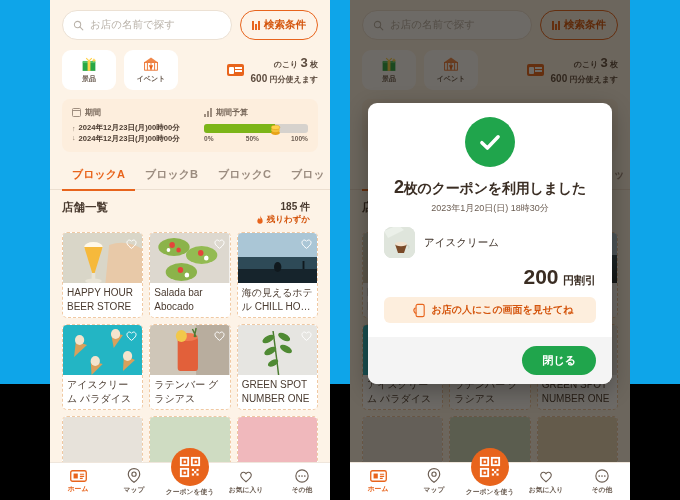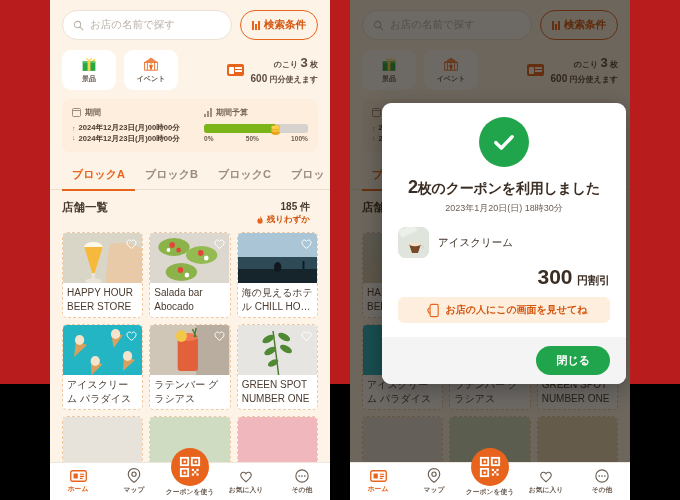--- a/index.html
+++ b/index.html
@@ -2,21 +2,21 @@
 <html><head>
 <meta charset="utf-8">
 <style>
   * { box-sizing: border-box; margin: 0; padding: 0; }
   html, body {
     width: 680px; height: 500px;
     background: #000;
     font-family: "Liberation Sans", "DejaVu Sans", sans-serif;
     overflow: hidden;
   }
-  .stage { position: relative; width: 680px; height: 384px; background: #b91c1c; }
+  .stage { position: relative; width: 680px; height: 384px; background: #0ea5e9; }
 
   .phone {
     position: absolute; top: 0; height: 500px; width: 280px;
     background: #fdf3e7; overflow: hidden;
   }
   #phone-left  { left: 50px; }
   #phone-right { left: 350px; }
 
   .screen { position: relative; width: 280px; height: 500px; background: #fdf3e7; }
 
@@ -114,21 +114,21 @@
   .navlabel { font-size: 6.8px; font-weight: bold; color:#6b5d52; white-space:nowrap; }
   .navitem.on .navlabel { color:#e8641c; }
   .qrwrap { position:absolute; left:50%; transform:translateX(-50%); bottom:14px;
             width:38px; height:38px; border-radius:50%; background:#e8641c;
             display:flex; align-items:center; justify-content:center; cursor:pointer; }
   .qrlabel { position:absolute; left:50%; transform:translateX(-50%); bottom:3px;
              font-size:6.8px; font-weight:bold; color:#6b5d52; white-space:nowrap; }
 
   
   .overlay { position:absolute; inset:0; background: rgba(20,14,8,0.62); }
-  .modal { position:absolute; left:32px; top:103px; width:244px; background:#fff;
+  .modal { position:absolute; left:18px; top:103px; width:244px; background:#fff;
            border-radius:9px; overflow:hidden; box-shadow:0 6px 22px rgba(0,0,0,.3); }
   .mbody { padding: 14px 16px 14px 16px; text-align:center; }
   .checkwrap { width:50px; height:50px; border-radius:50%; background:#20a54c;
                margin:0 auto 10px auto; display:flex; align-items:center; justify-content:center; }
   .mtitle { font-size:14px; font-weight:bold; color:#3a2d23; letter-spacing:-.2px; }
   .mtitle b { font-size:18px; }
   .mdate { font-size:9px; color:#6b5d52; margin-top:4px; font-weight:500; }
   .shoprow { display:flex; align-items:center; gap:9px; margin-top:12px; }
   .shopimg { width:31px; height:31px; border-radius:8px; flex:0 0 auto;
              background: linear-gradient(150deg,#e4e9e3 0%,#d7ded6 45%,#cfd8cd 100%); position:relative; overflow:hidden;}
@@ -684,21 +684,21 @@
                 <path d="M0 4 l14 -6 l6 5 l-16 8z" fill="#eef2ec" opacity=".8"></path>
                 <path d="M14 26 l-3 -9 h12 l-3 9z" fill="#7a4a28"></path>
                 <ellipse cx="17" cy="17" rx="6.2" ry="2.2" fill="#f1e2cf"></ellipse>
                 <path d="M23 18 q3 1 1.5 3.5" stroke="#cfd6cb" stroke-width="1.3" fill="none"></path>
               </svg>
             </div>
             <div class="shopname">アイスクリーム</div>
           </div>
 
           <div class="amount">
-            <b>300</b>
+            <b>200</b>
             <span>円割引</span>
           </div>
 
           <div class="notice">
             <svg width="13" height="15" viewBox="0 0 16 18">
               <rect x="5" y="1.5" width="10" height="15" rx="2" fill="none" stroke="#e8641c" stroke-width="1.4"></rect>
               <path d="M4 6 q-3 2 -1 5 q1 1.6 2 1.2" fill="none" stroke="#e8641c" stroke-width="1.3" stroke-linecap="round"></path>
             </svg>
             <span class="nt">お店の人にこの画面を見せてね</span>
           </div>

